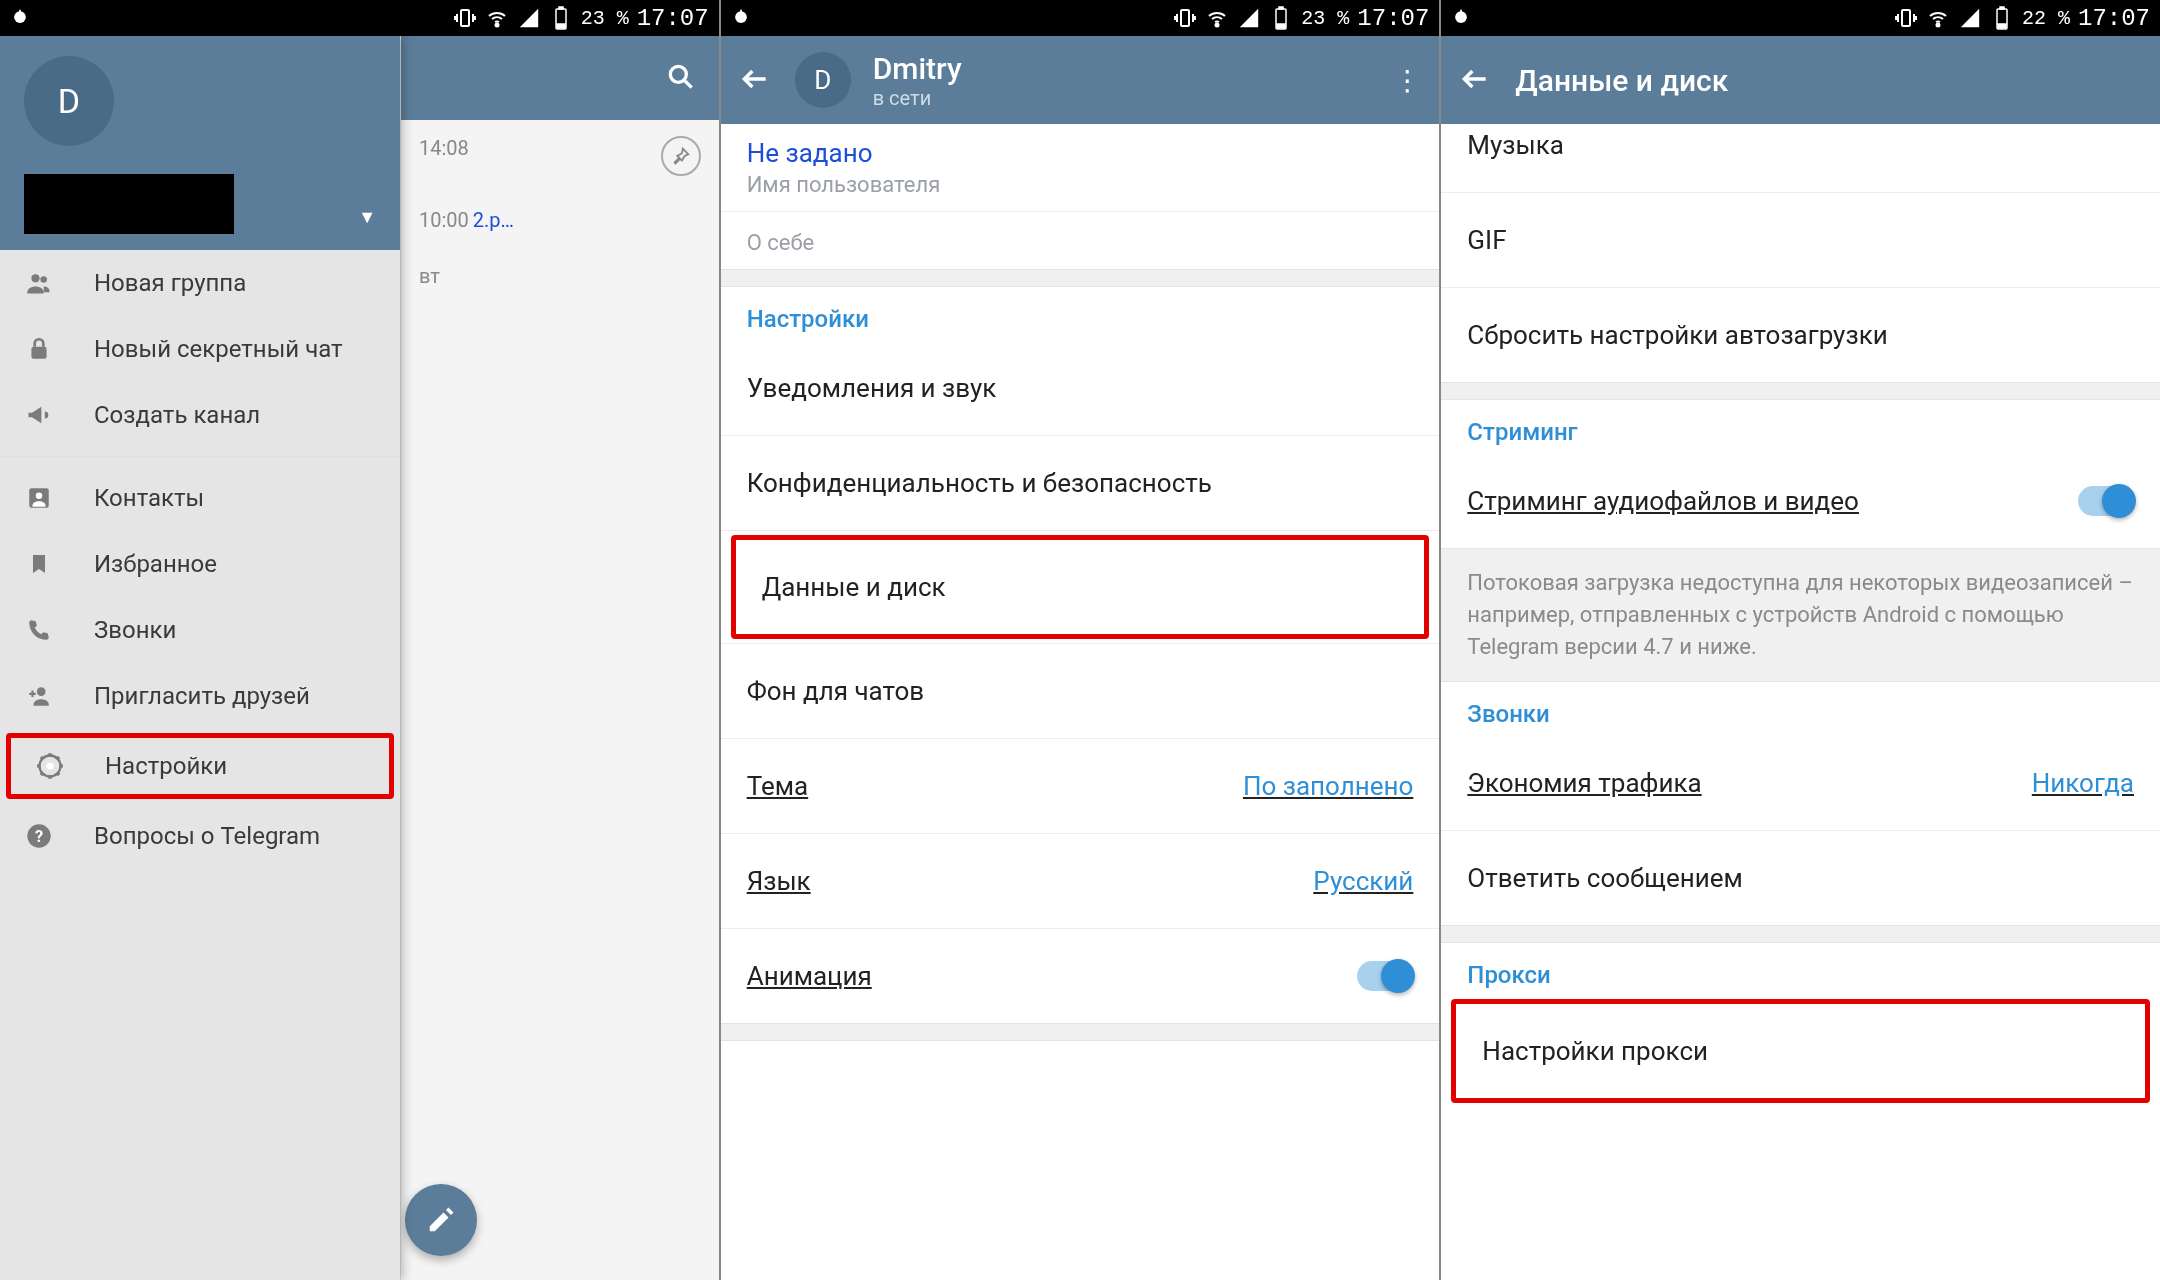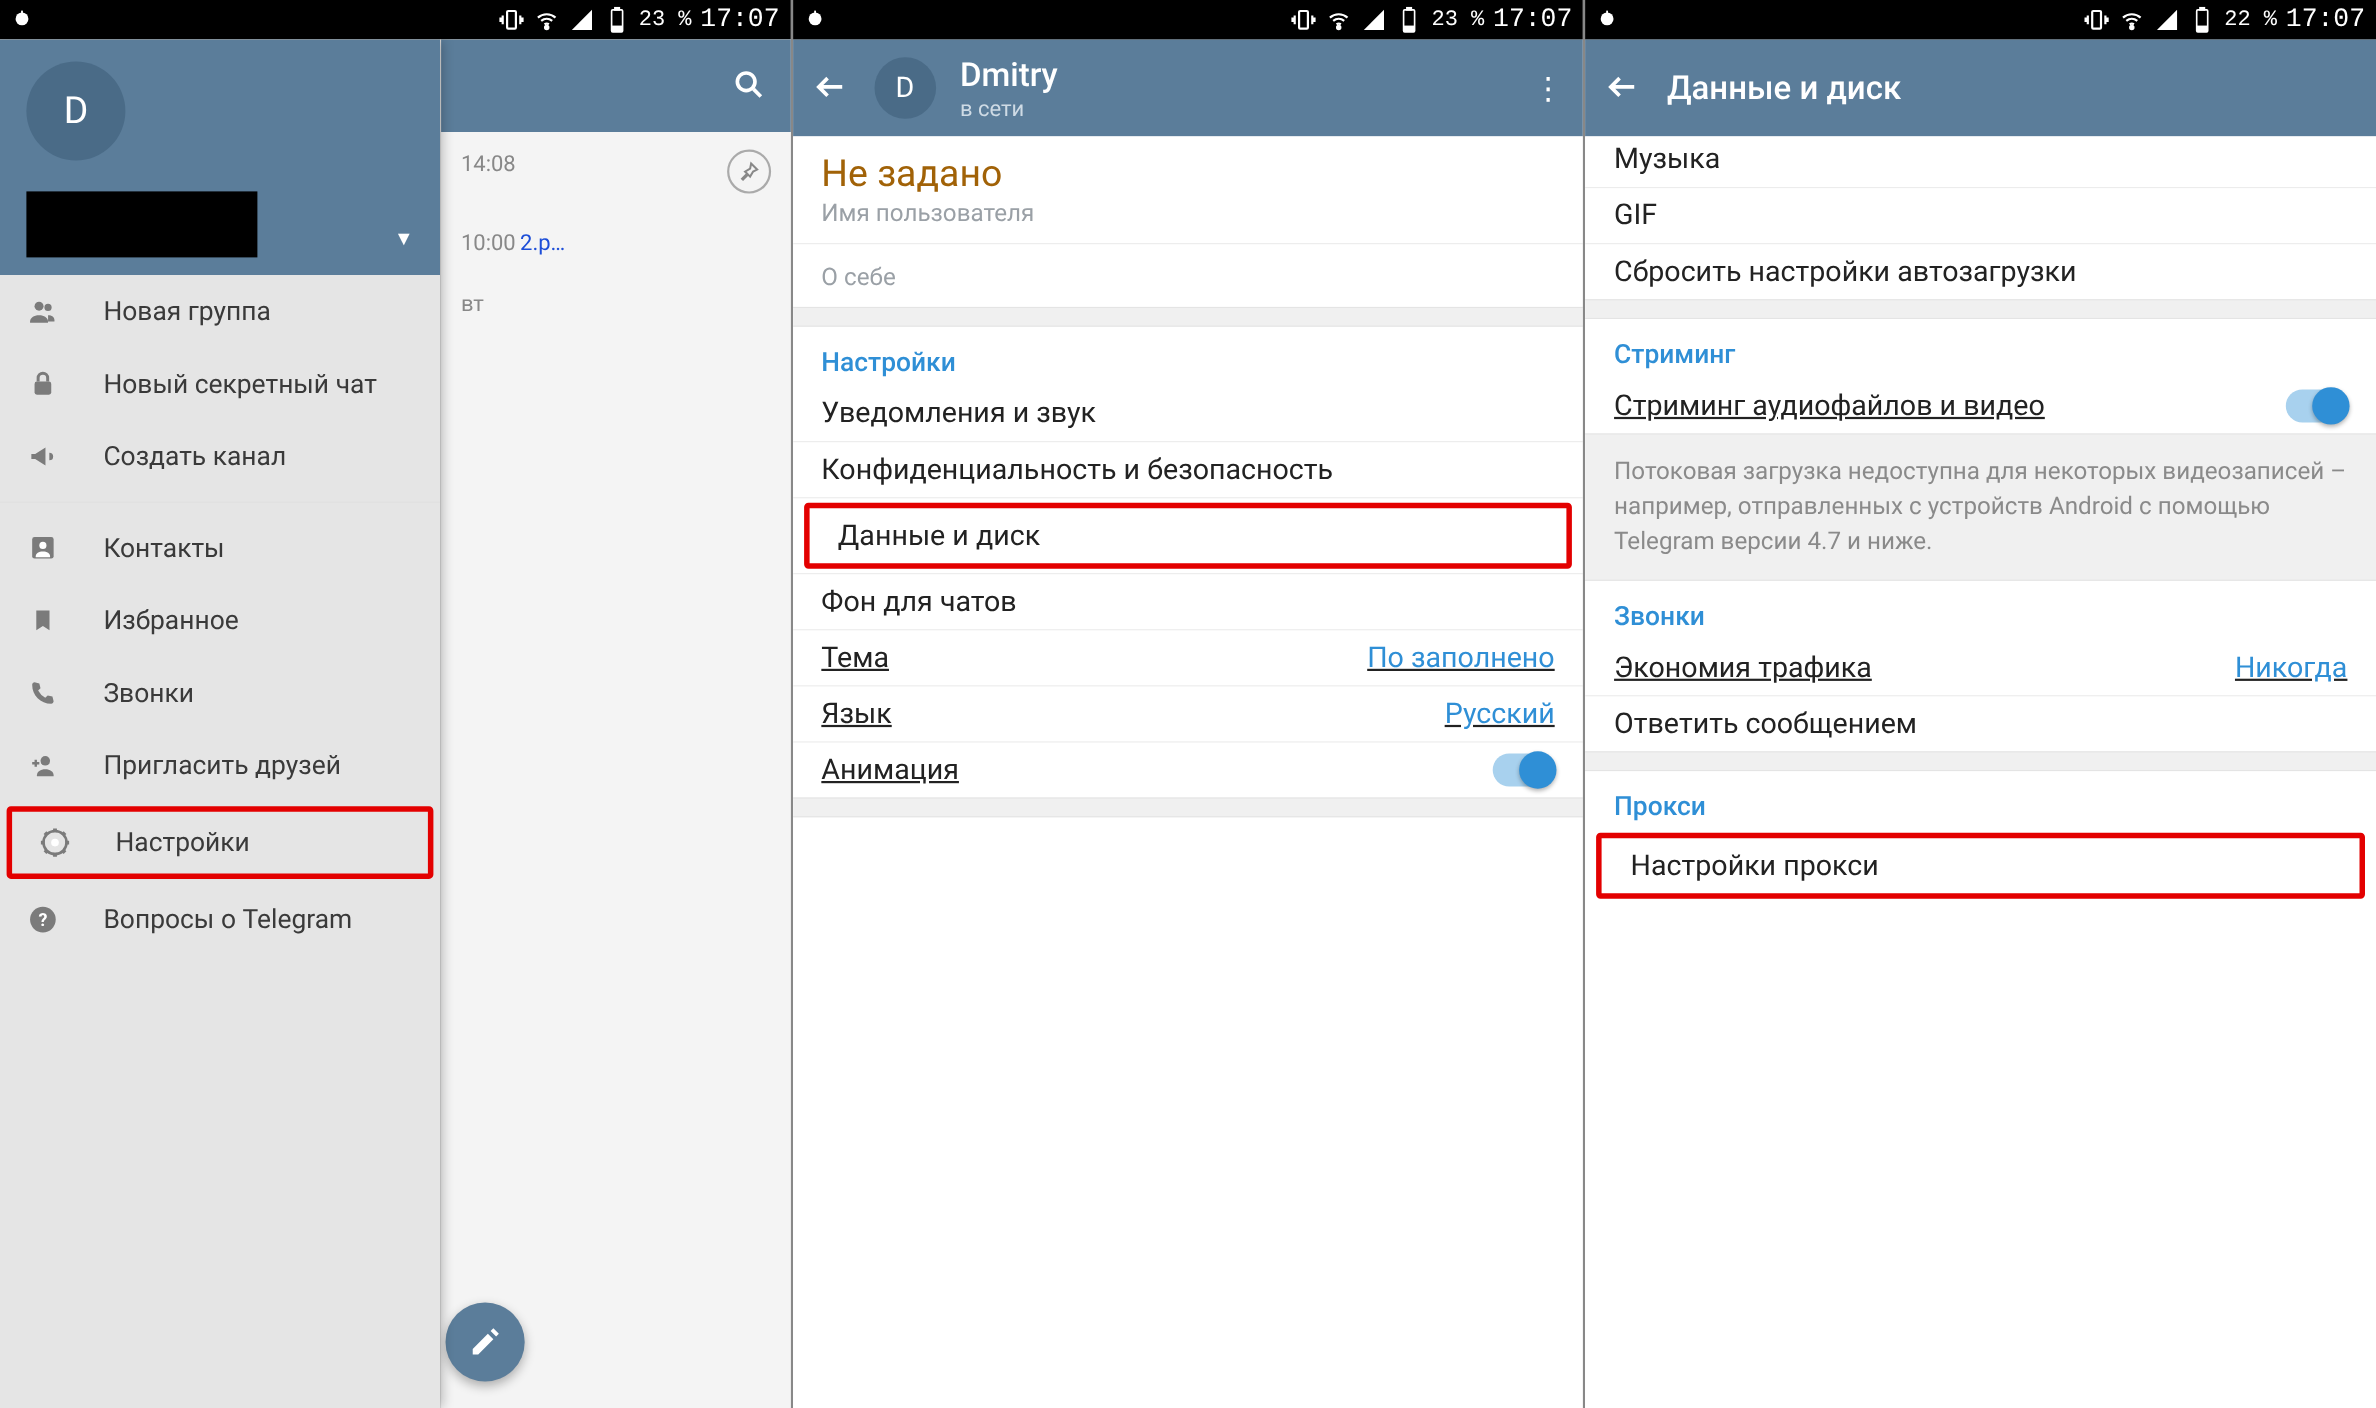--- a/index.html
+++ b/index.html
@@ -115,26 +115,26 @@
   .appbar .avatar-sm {
     width:56px; height:56px; border-radius:50%; background:#4a6b87;
     display:flex; align-items:center; justify-content:center; font-size:26px;
   }
   .appbar .title { font-size:30px; font-weight:500; }
   .appbar .subtitle { font-size:20px; color:#cfdbe5; }
   .appbar .menu-dots { margin-left:auto; font-size:28px; }
 
   .settings-list { flex:1; overflow:auto; background:#fff; }
   .list-item {
-    padding: 10px 26px;
+    padding: 32px 26px;
     font-size: 26px;
     color:#222;
   }
   .list-item.twoline { padding: 14px 26px; }
-  .list-item .primary { font-size:34px; color:#a16207; }
+  .list-item .primary { font-size:26px; color:#1d4ed8; }
   .list-item .secondary { font-size:22px; color:#9aa0a6; margin-top:4px; }
   .list-item.withvalue { display:flex; justify-content:space-between; align-items:center;text-decoration:underline; }
   .list-item .value { color:#2f8fd6; font-size:26px; }
   .thin-sep { height:1px; background:#ececec; }
   .thick-sep { height:18px; background:#f0f0f0; border-top:1px solid #e4e4e4; border-bottom:1px solid #e4e4e4; }
 
   .section-header {
     padding: 18px 26px 8px 26px;
     font-size: 24px;
     color:#2f8fd6;

